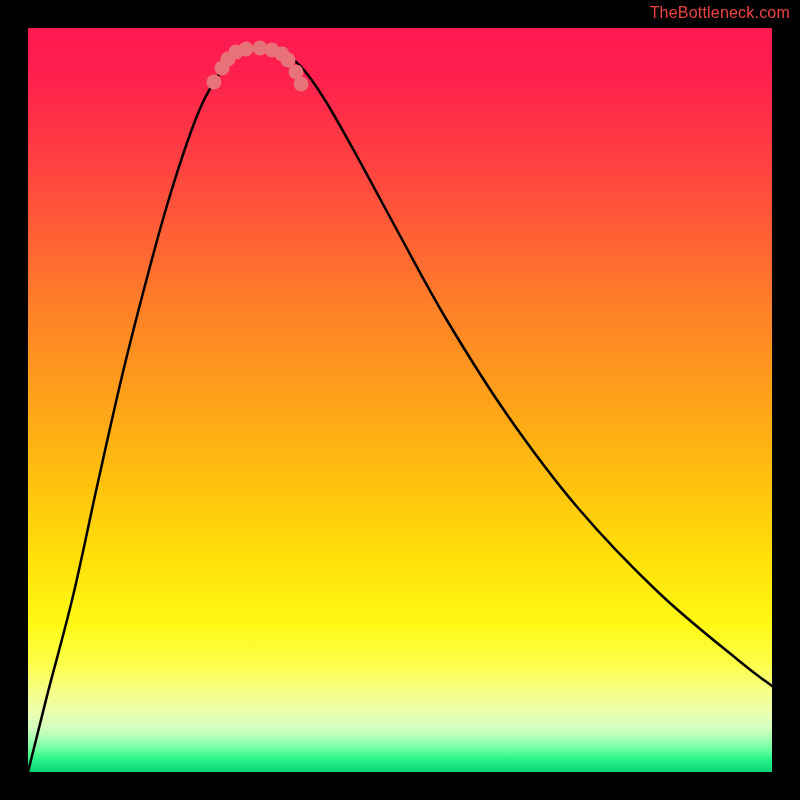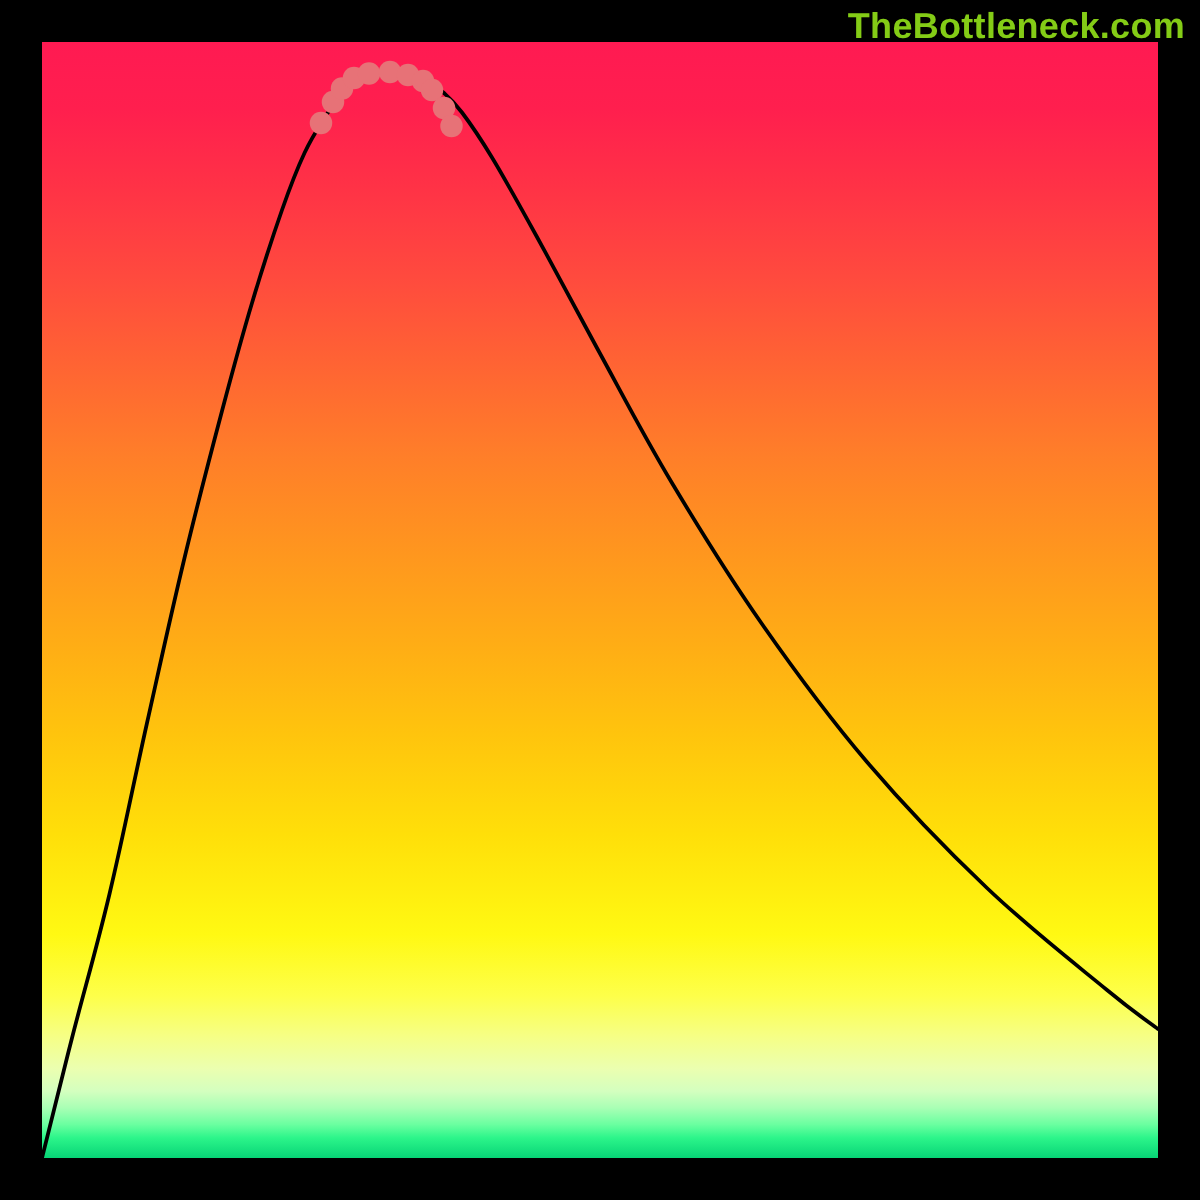--- a/index.html
+++ b/index.html
@@ -52,24 +52,24 @@
     position: absolute;
     left: 0;
     top: 0;
     width: 100%;
     height: 100%;
   }
   .watermark {
     position: absolute;
     top: 4px;
     right: 10px;
-    color: #84cc16;
-    font-size: 24px;
+    color: #ef4444;
+    font-size: 16px;
     letter-spacing: 0.2px;
-    font-weight: 700;
+    font-weight: 400;
   }
 </style>
 </head>
 <body>
 
 <div class="watermark">TheBottleneck.com</div>
 
 <div class="frame">
   <div class="gradient"></div>
   <svg class="curve" viewBox="0 0 744 744" preserveAspectRatio="none">

